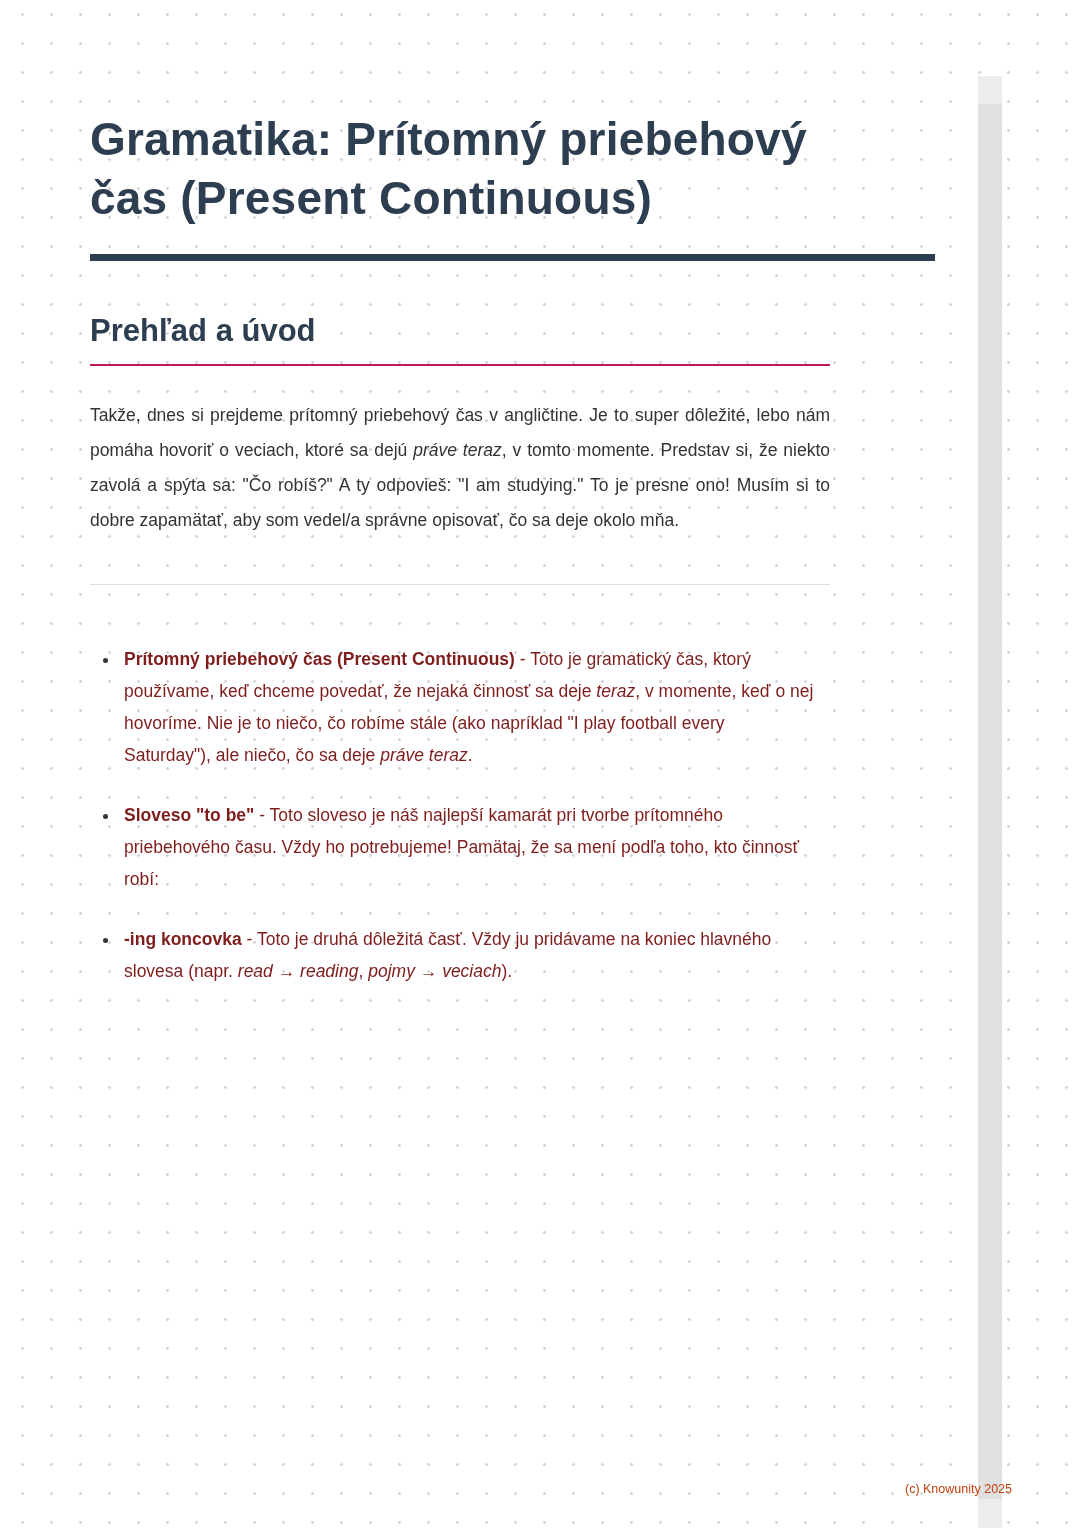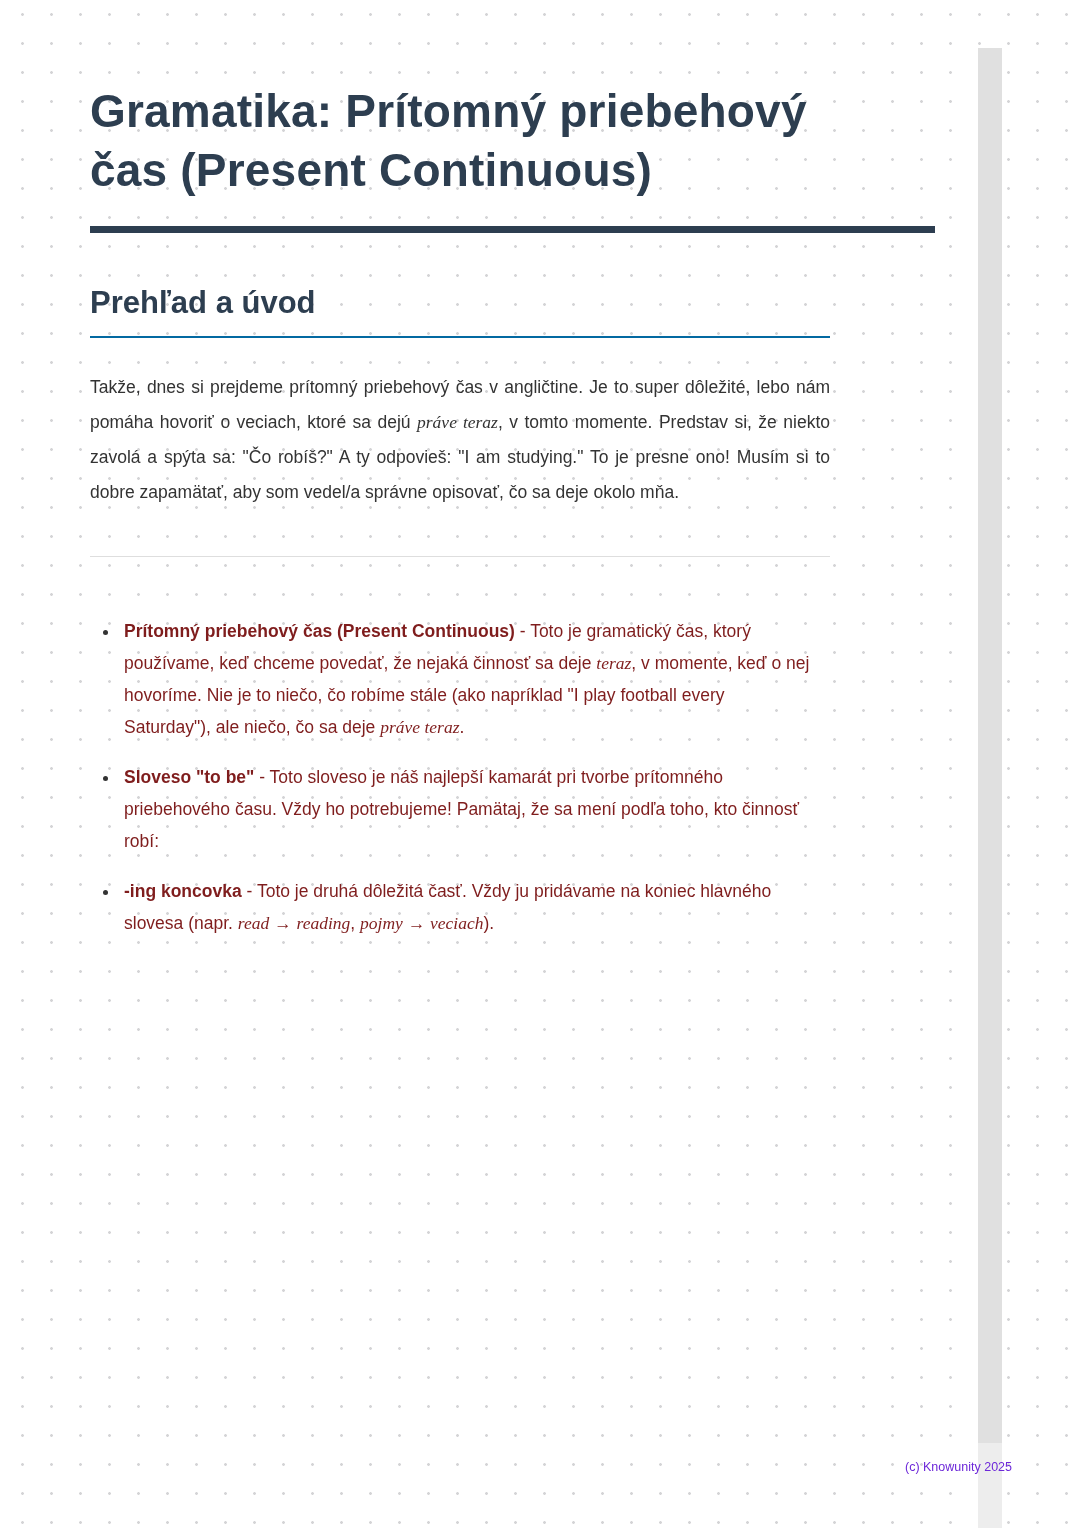--- a/index.html
+++ b/index.html
@@ -1,15 +1,15 @@
 <!DOCTYPE html>
 <html><head>
 <meta charset="utf-8">
 <style>
-  * { box-sizing: border-box; }
+  * { box-sizing: border-box; margin-top: 28px; }
   html, body { margin: 0; padding: 0; }
   body {
     width: 1080px;
     height: 1528px;
     position: relative;
     overflow: hidden;
     background-color: #ffffff;
     background-image: radial-gradient(circle, #d4d4d6 1.3px, transparent 1.5px);
     background-size: 29px 29px;
     background-position: 8px 58px;
@@ -37,21 +37,21 @@
     background: #2d3e50;
     border: none;
     margin: 0 0 52px 0;
   }
   h2.section-heading {
     font-size: 31px;
     font-weight: 700;
     color: #2d3e50;
     margin: 0;
     padding-bottom: 15px;
-    border-bottom: 2px solid #0369a1;
+    border-bottom: 2px solid #be185d;
     width: 740px;
   }
   p.para {
     width: 740px;
     font-size: 17.5px;
     line-height: 2.0;
     color: #333333;
     margin: 32px 0 0 0;
   }
   p.justified { text-align: justify; }
@@ -73,40 +73,40 @@
   }
   ul.bullets > li { margin-bottom: 18px; padding-left: 4px; }
   ul.bullets > li::marker { color: #333333; }
   ul.subs {
     list-style-type: circle;
     margin: 14px 0 6px 0;
     padding-left: 28px;
   }
   ul.subs > li { margin-bottom: 11px; padding-left: 2px; }
   strong { font-weight: 700; }
-  em { font-style: italic; font-family: Liberation Serif, serif; }
+  em { font-style: italic; }
   .scrollbar-track {
     position: absolute;
     top: 48px;
     right: 78px;
     width: 24px;
     height: 1480px;
     background: #ededed;
   }
   .scrollbar-thumb {
     width: 100%;
     height: 1395px;
     background: #e0e0e0;
   }
   .footer-credit {
     position: absolute;
     right: 68px;
-    bottom: 54px;
+    bottom: 32px;
     font-size: 12.5px;
-    color: #6d28d9;
+    color: #c2410c;
   }
 </style>
 </head>
 <body>
 
 <div class="content">
 
   <h1 class="page-title">Gramatika: Prítomný priebehový čas (Present Continuous)</h1>
 
   <div class="title-rule"></div>

